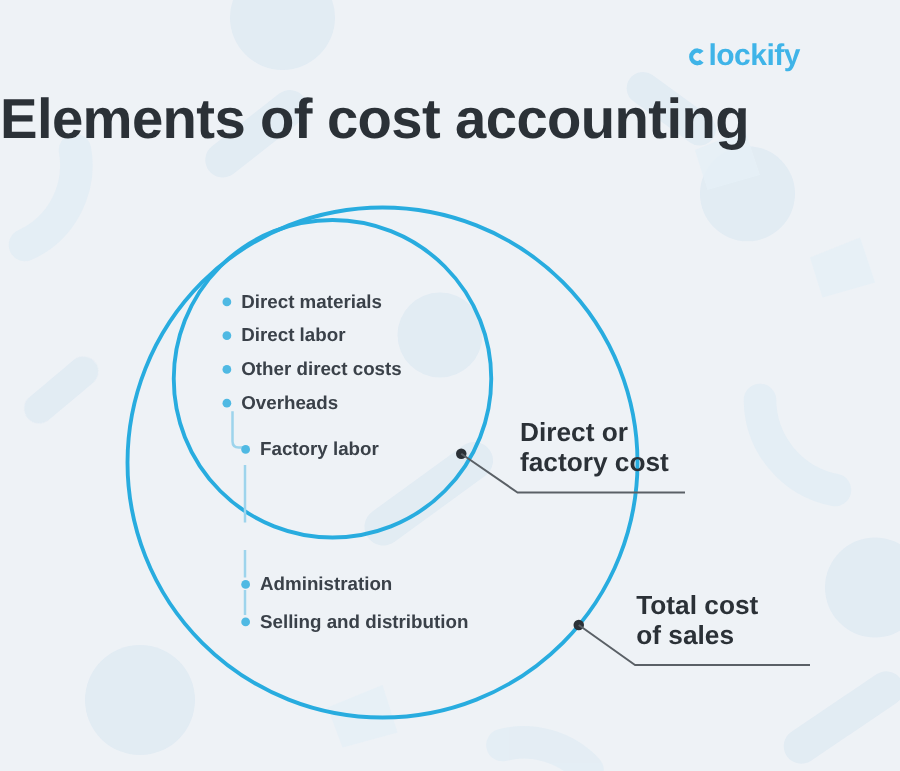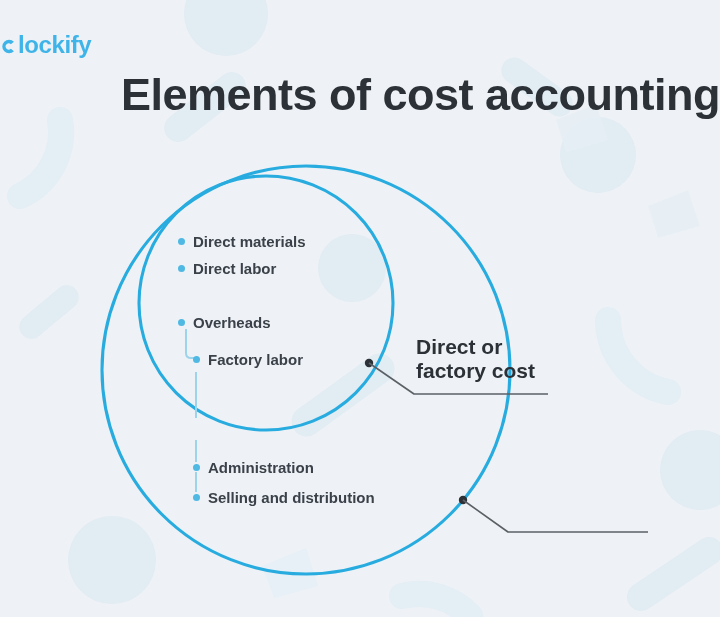--- a/index.html
+++ b/index.html
@@ -13,41 +13,41 @@
     position:relative;
     width:720px;height:617px;
     background:linear-gradient(135deg,#eef3f7 0%,#f2f5f8 40%,#eef2f6 100%);
     overflow:hidden;
   }
   #bg{position:absolute;inset:0;width:720px;height:617px;}
 
   
   #logo{
     position:absolute;left:0;top:33px;width:640px;
-    text-align:left;
+    text-align:right;
     font-size:24px;font-weight:bold;
     letter-spacing:-0.4px;
     color:#3FB4E8;
     line-height:1;
     white-space:nowrap;
   }
   #logo .mark{
     display:inline-block;
     position:relative;
     width:17px;height:17px;
     vertical-align:-2px;
     margin-right:1px;
   }
   #logo .mark svg{position:absolute;left:0;top:0;}
   #logo .wordmark{display:inline-block;}
 
   
   #title{
     position:absolute;left:0;top:70px;width:720px;
-    text-align:right;
+    text-align:left;
     font-size:45px;
     font-weight:bold;
     color:#2b3137;
     letter-spacing:-0.5px;
     line-height:1.12;
     white-space:nowrap;
   }
 
   
   #diagram{position:absolute;left:0;top:0;width:720px;height:617px;}
@@ -144,20 +144,24 @@
   <div class="bullet-row" style="left:178px;top:234px;">
     <span class="dot"></span>
     <span class="btext">Direct materials</span>
   </div>
 
   <div class="bullet-row" style="left:178px;top:261px;text-align:center;">
     <span class="dot"></span>
     <span class="btext">Direct labor</span>
   </div>
 
+  <div class="bullet-row" style="left:178px;top:288px;">
+    <span class="dot"></span>
+    <span class="btext">Other direct costs</span>
+  </div>
 
   <div class="bullet-row" style="left:178px;top:315px;">
     <span class="dot"></span>
     <span class="btext">Overheads</span>
   </div>
 
   <div class="bullet-row" style="left:193px;top:352px;">
     <span class="dot"></span>
     <span class="btext">Factory labor</span>
   </div>
@@ -170,14 +174,18 @@
   <div class="bullet-row" style="left:193px;top:460px;">
     <span class="dot"></span>
     <span class="btext">Administration</span>
   </div>
 
   <div class="callout" style="left:416px;top:335px;">
     <div>Direct or</div>
     <div>factory cost</div>
   </div>
 
+  <div class="callout" style="left:509px;top:473px;">
+    <div>Total cost</div>
+    <div>of sales</div>
+  </div>
 
 </div>
 
 </body></html>

